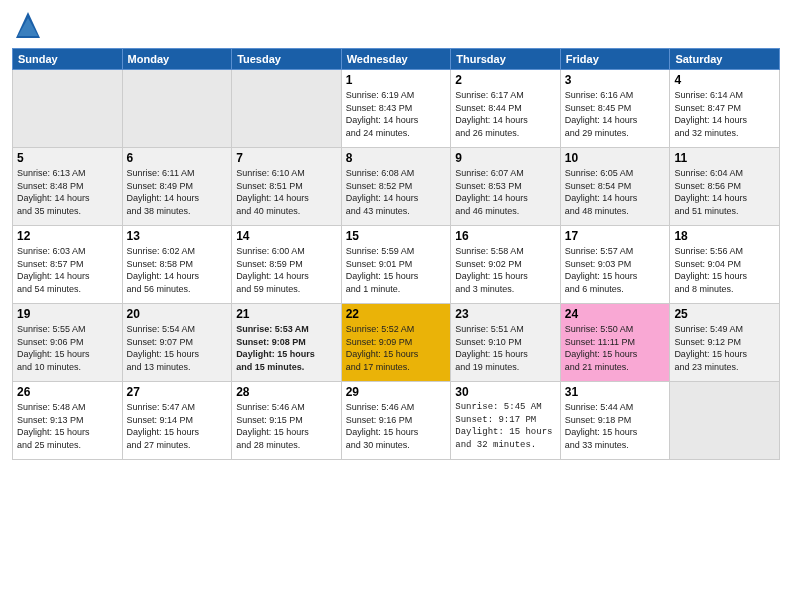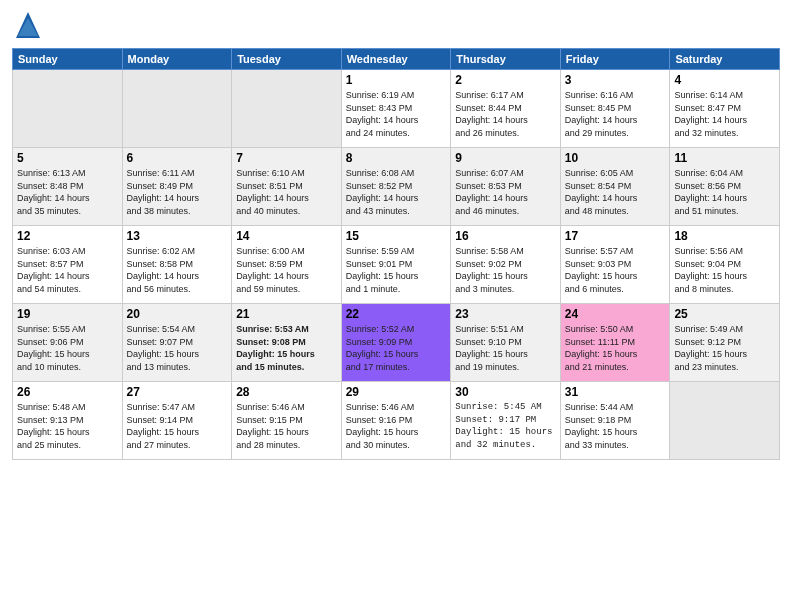--- a/index.html
+++ b/index.html
@@ -264,21 +264,21 @@
 Daylight: 15 hours
 and 13 minutes.</div>
           </td>
           <td style="background: rgb(240, 240, 240);">
             <div class="day-number">21</div>
             <div class="day-info" style="white-space: pre-line; font-weight: bold;">Sunrise: 5:53 AM
 Sunset: 9:08 PM
 Daylight: 15 hours
 and 15 minutes.</div>
           </td>
-          <td style="background: #8b5cf6; margin-left: 36px;">
+          <td style="background: #eab308; margin-left: 36px;">
             <div class="day-number">22</div>
             <div class="day-info" style="white-space: pre-line;">Sunrise: 5:52 AM
 Sunset: 9:09 PM
 Daylight: 15 hours
 and 17 minutes.</div>
           </td>
           <td style="background: rgb(240, 240, 240);">
             <div class="day-number">23</div>
             <div class="day-info" style="white-space: pre-line;">Sunrise: 5:51 AM
 Sunset: 9:10 PM

